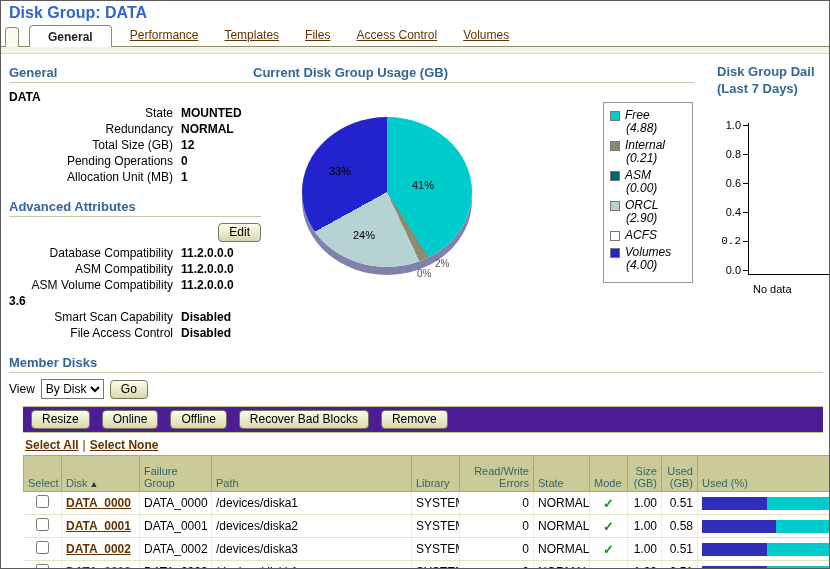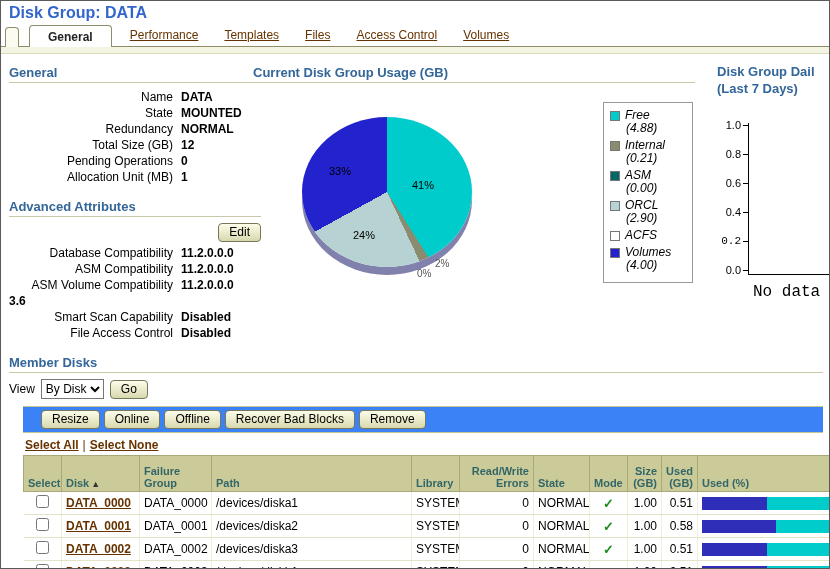--- a/index.html
+++ b/index.html
@@ -41,33 +41,33 @@
   .leg-val { padding-left: 16px; }
 
   
   #rightCol { position: absolute; left: 716px; top: 62px; width: 120px; }
   .r-h { color: #336699; font-weight: bold; font-size: 13px; line-height: 17px; white-space: nowrap; }
   #axis { position: relative; margin-top: 14px; height: 200px; }
   .tick-lbl { position: absolute; width: 24px; text-align: right; font-size: 11px; }
   .tick-mark { position: absolute; left: 26px; width: 5px; height: 1px; background: #000; }
   #yAxisLine { position: absolute; left: 31px; top: 12px; width: 1px; height: 152px; background: #000; }
   #xAxisLine { position: absolute; left: 31px; top: 163px; width: 90px; height: 1px; background: #000; }
-  #noData { position: absolute; left: 36px; top: 172px; font-size: 16px; font-family: Liberation Mono, monospace; }
+  #noData { position: absolute; left: 36px; top: 172px; font-size: 11px; }
 
   
   #memberSec { position: absolute; left: 8px; top: 354px; width: 814px; }
   #viewRow { display: flex; align-items: center; gap: 6px; margin-top: 4px; }
   #viewSelect { font-family: inherit; font-size: 12px; height: 20px; background: #fff; }
-  #toolbar { margin-top: 7px; margin-left: 14px; background: #3b82f6; border-top: 1px solid #c5c593; border-bottom: 1px solid #c5c593; padding: 3px 18px; display: flex; gap: 4px; }
+  #toolbar { margin-top: 7px; margin-left: 14px; background: #4c1d95; border-top: 1px solid #c5c593; border-bottom: 1px solid #c5c593; padding: 3px 8px; display: flex; gap: 12px; }
   #selLinks { margin: 5px 0 3px 16px; }
   a.lnk { color: #663300; text-decoration: underline; cursor: pointer; font-weight: bold; }
   .lnk-sep { color: #663300; margin: 0 4px; }
 
   #diskTable { margin-left: 14px; border-collapse: collapse; table-layout: fixed; width: 808px; }
-  #diskTable th { background: #cbcb9a; color: #336666; font-size: 11px; font-weight: bold; text-align: left; vertical-align: bottom; padding: 2px 4px; border: 1px solid #a9a977; height: 36px; }
+  #diskTable th { background: #cbcb9a; color: #336666; font-size: 11px; font-weight: normal; text-align: left; vertical-align: bottom; padding: 2px 4px; border: 1px solid #a9a977; height: 36px; }
   #diskTable td { font-size: 12px; padding: 2px 4px; border-bottom: 1px solid #e3e3c9; border-right: 1px solid #efefdc; height: 23px; overflow: hidden; white-space: nowrap; vertical-align: middle; }
   #diskTable th.r, #diskTable td.r { text-align: right; }
   #diskTable th.c, #diskTable td.c { text-align: center; }
   .sort-arrow { font-size: 9px; color: #333; margin-left: 2px; }
   .check { color: #1e8e1e; font-weight: bold; font-size: 13px; }
   .pct-bar { width: 128px; height: 13px; background: #00cccc; }
   .pct-fill { height: 13px; background: #2e2eb8; }
 </style>
 </head>
 <body>
@@ -84,21 +84,20 @@
     <a class="tab-link">Performance</a>
     <a class="tab-link">Templates</a>
     <a class="tab-link">Files</a>
     <a class="tab-link">Access Control</a>
     <a class="tab-link">Volumes</a>
   </div>
 
   <div id="leftCol">
     <div class="sec-h">General</div>
     <div class="kv">
-      <span class="lbl">Name</span>
       <span class="val">DATA</span>
     </div>
     <div class="kv">
       <span class="lbl">State</span>
       <span class="val">MOUNTED</span>
     </div>
     <div class="kv">
       <span class="lbl">Redundancy</span>
       <span class="val">NORMAL</span>
     </div>

